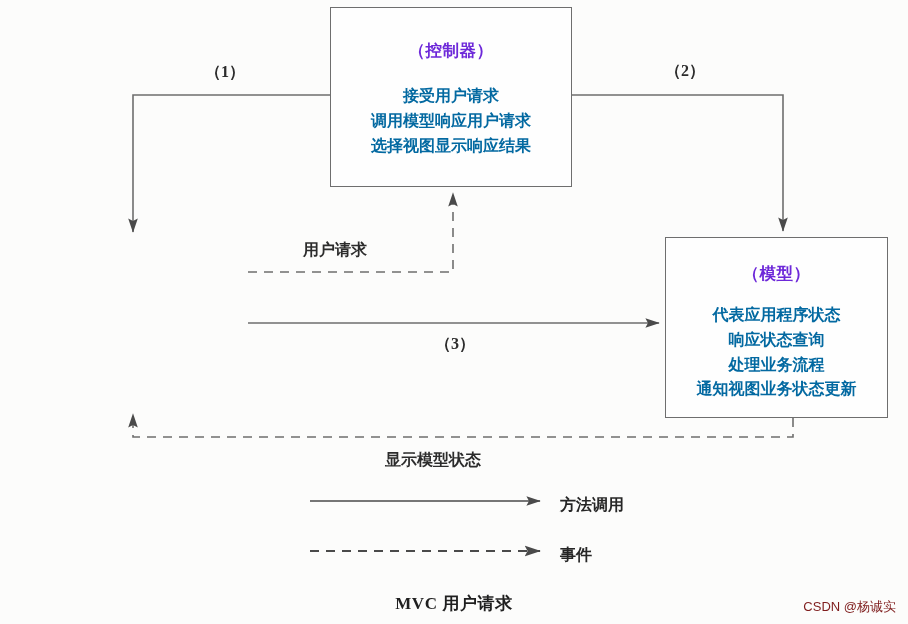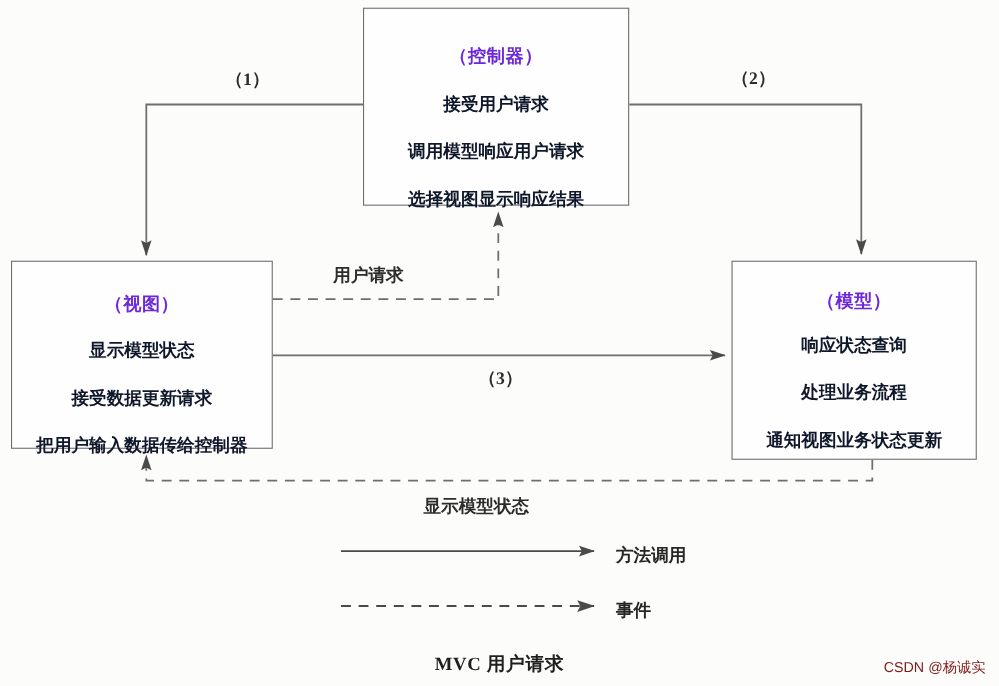--- a/index.html
+++ b/index.html
@@ -43,22 +43,21 @@
     font-weight: 600;
     color: #6d28d9;
   }
   .node-lines {
     display: flex;
     flex-direction: column;
     align-items: center;
     line-height: 1.55;
     font-size: 16px;
     font-weight: 600;
-    color: #0f172a;
-    gap: 18px;
+    color: #0369a1;
   }
   .node-lines span { white-space: nowrap; }
 
   
   #box-controller {
     left: 330px; top: 7px; width: 242px; height: 180px;
     padding-top: 32px;
   }
   #box-controller .node-lines { margin-top: 22px; }
 
@@ -171,32 +170,25 @@
 
   <div class="node-box" id="box-controller">
     <div class="node-title">（控制器）</div>
     <div class="node-lines">
       <span>接受用户请求</span>
       <span>调用模型响应用户请求</span>
       <span>选择视图显示响应结果</span>
     </div>
   </div>
 
-  <div class="node-box" id="box-view">
-    <div class="node-title">（视图）</div>
-    <div class="node-lines">
-      <span>显示模型状态</span>
-      <span>接受数据更新请求</span>
-      <span>把用户输入数据传给控制器</span>
-    </div>
-  </div>
 
   <div class="node-box" id="box-model">
     <div class="node-title">（模型）</div>
     <div class="node-lines">
+      <span>代表应用程序状态</span>
       <span>响应状态查询</span>
       <span>处理业务流程</span>
       <span>通知视图业务状态更新</span>
     </div>
   </div>
 
   <div class="edge-label paren" id="label-1">（1）</div>
   <div class="edge-label paren" id="label-2">（2）</div>
   <div class="edge-label paren" id="label-3">（3）</div>
   <div class="edge-label" id="label-user-request">用户请求</div>

